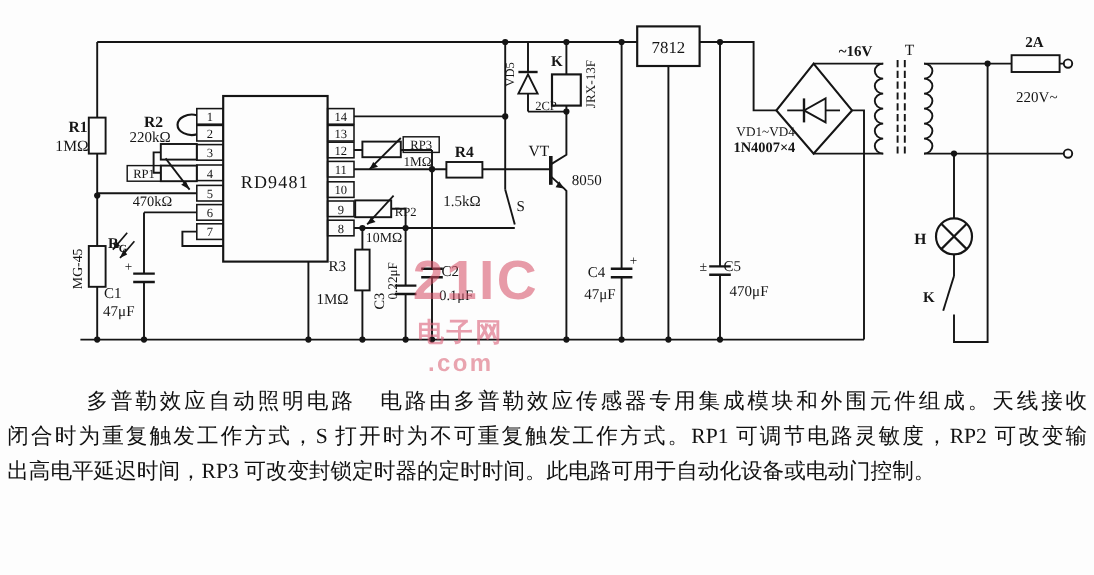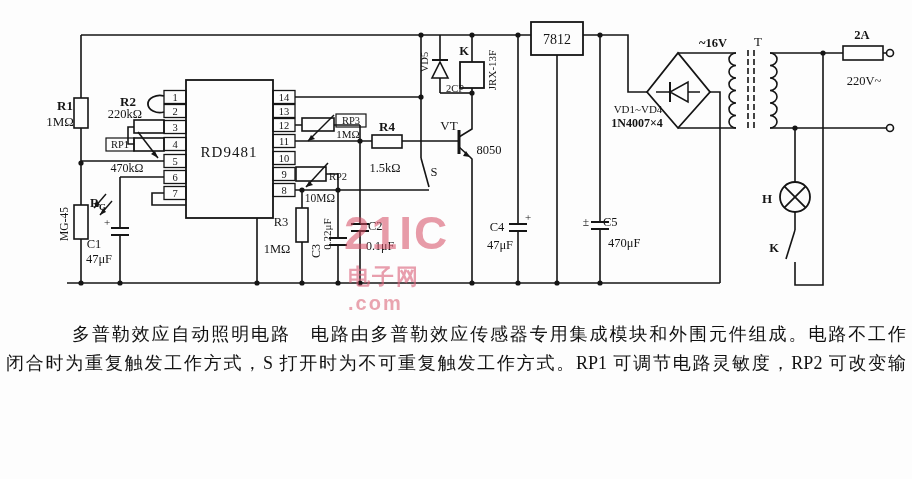--- a/index.html
+++ b/index.html
@@ -4,21 +4,21 @@
 <style>
   html,body{margin:0;padding:0;background:#e8e8e8;}
   .page{width:912px;height:479px;background:#fdfdfd;position:relative;overflow:hidden;
         font-family:"Liberation Serif",serif;color:#111;}
   svg text{font-family:"Liberation Serif",serif;fill:#151515;}
   .wm{position:absolute;left:344px;top:210px;display:flex;align-items:flex-start;
       pointer-events:none;font-family:"Liberation Sans",sans-serif;flex-direction:column;}
   .wm-big{font-size:46px;font-weight:bold;line-height:46px;color:rgba(213,75,98,0.55);letter-spacing:2px;}
   .wm-col{display:flex;flex-direction:column;margin-left:4px;margin-top:6px;}
   .wm-cn{font-size:22px;font-weight:bold;color:rgba(219,95,120,0.6);letter-spacing:2px;}
-  .wm-com{font-size:20px;font-weight:bold;color:rgba(213,75,98,0.5);letter-spacing:2px;}
+  .wm-com{font-size:20px;font-weight:bold;color:rgba(213,75,98,0.5);letter-spacing:2px;text-align:center;}
   .caption{position:absolute;left:6px;top:320px;width:900px;font-size:18px;line-height:29px;}
   .cap-line{text-align:justify;text-align-last:justify;}
   .cap-line.first{padding-left:66px;}
   .cap-line.last{text-align-last:left;}
   .cap-title{font-weight:normal;}
   sub{font-size:12px;}
 </style>
 </head>
 <body>
 
@@ -278,17 +278,18 @@
 
 <div class="wm">
   <span class="wm-big">21IC</span>
   <span class="wm-col">
     <span class="wm-cn">电子网</span>
     <span class="wm-com">.com</span>
   </span>
 </div>
 
 <div class="caption">
-  <div class="cap-line first"><span class="cap-title">多普勒效应自动照明电路</span><span>　电路由多普勒效应传感器专用集成模块和外围元件组成。电路不工作</span></div>
+  <div class="cap-line first"><span class="cap-title">多普勒效应自动照明电路</span><span>　电路由多普勒效应传感器专用集成模块和外围元件组成。天线接收</span></div>
   <div class="cap-line">闭合时为重复触发工作方式，S 打开时为不可重复触发工作方式。RP1 可调节电路灵敏度，RP2 可改变输</div>
+  <div class="cap-line last">出高电平延迟时间，RP3 可改变封锁定时器的定时时间。此电路可用于自动化设备或电动门控制。</div>
 </div>
 
 </div>
 
 </body></html>

